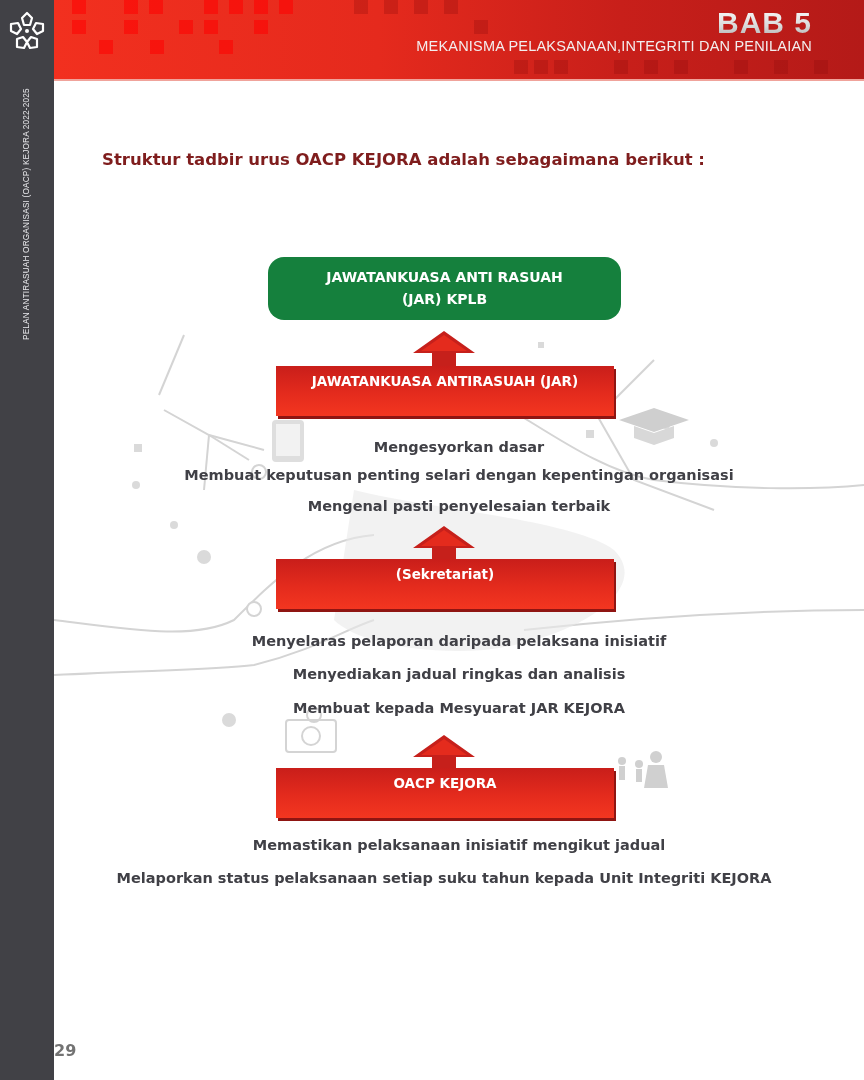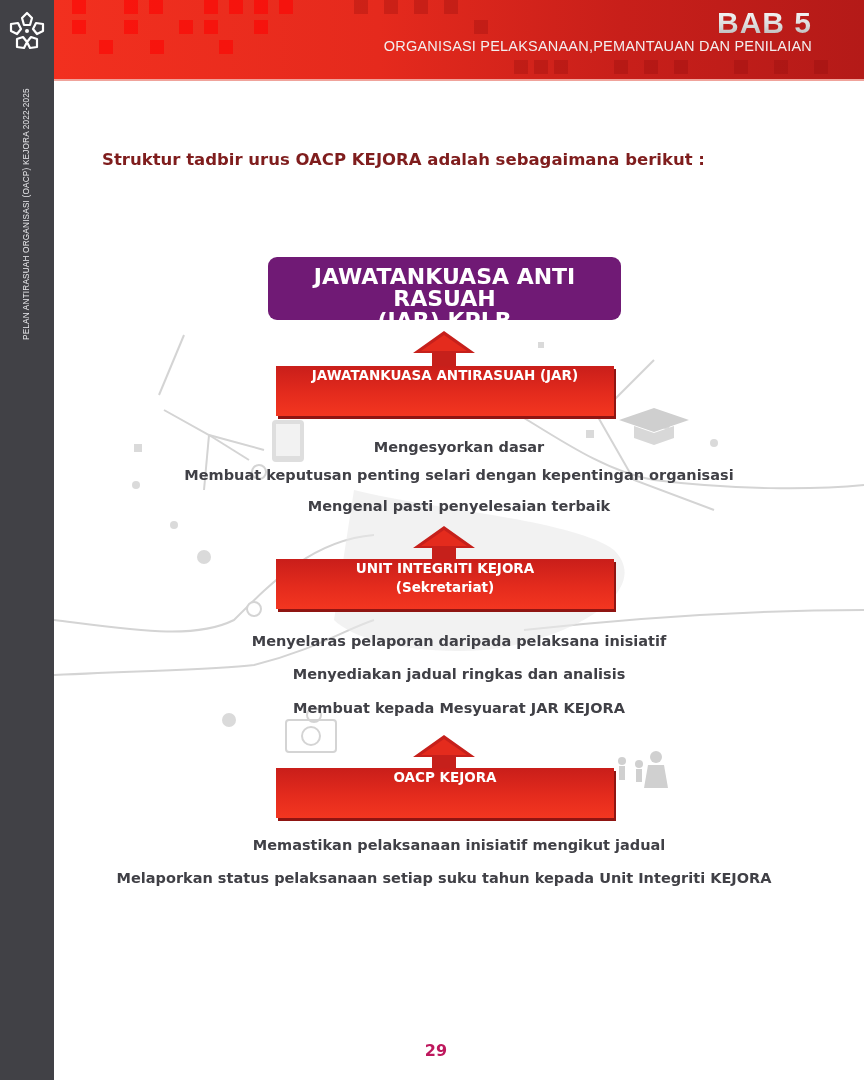--- a/index.html
+++ b/index.html
@@ -47,42 +47,43 @@
       position: absolute; left: 102px; top: 150px; font-size: 16.5px; font-weight: bold;
       color: #7f1d1d;
     }
 
     
     .bg-illu { position: absolute; left: 54px; top: 320px; width: 810px; height: 520px; }
 
     
     .top-box {
       position: absolute; left: 268px; top: 257px; width: 353px; height: 63px;
-      background: #701a75; border-radius: 9px; color: #ffffff;
-      text-align: center; font-weight: bold; font-size: 22px; line-height: 22px;
+      background: #15803d; border-radius: 16px; color: #ffffff;
+      text-align: center; font-weight: bold; font-size: 14px; line-height: 22px;
       padding-top: 9px;
     }
 
     
     .red-box {
       position: absolute; left: 276px; width: 338px; height: 50px;
       background: linear-gradient(180deg, #c91e1a 0%, #e42b1d 55%, #f33620 100%);
       box-shadow: 2px 3px 0 #8f1512;
       color: #ffffff; text-align: center; font-weight: bold; font-size: 13.5px; line-height: 19px;
+      padding-top: 6px;
     }
     .arrow { position: absolute; width: 62px; height: 36px; }
 
     .bullet {
       position: absolute; left: 54px; width: 810px; text-align: center;
       font-size: 14.5px; font-weight: bold; color: #404046;
     }
 
     .page-number {
-      position: absolute; left: 54px; width: 764px; top: 1041px; text-align: center;
-      font-size: 16px; font-weight: bold; color: #be185d;
+      position: absolute; left: 54px; width: 764px; top: 1041px; 
+      font-size: 16px; font-weight: bold; color: #737373;
     }
   </style>
 </head>
 <body>
 
 <div class="sidebar">
   <svg class="logo" viewBox="0 0 42 42">
     <g fill="none" stroke="#ffffff" stroke-width="2.2" stroke-linejoin="round">
       <path d="M21 3 L26 8 L24 15 L18 15 L16 8 Z"></path>
       <path d="M37 14 L37 21 L31 24 L27 19 L30 13 Z"></path>
@@ -119,21 +120,21 @@
   <div class="pix d" style="left:460px;top:60px"></div>
   <div class="pix d" style="left:480px;top:60px"></div>
   <div class="pix d" style="left:500px;top:60px"></div>
   <div class="pix d" style="left:560px;top:60px"></div>
   <div class="pix d" style="left:590px;top:60px"></div>
   <div class="pix d" style="left:620px;top:60px"></div>
   <div class="pix d" style="left:680px;top:60px"></div>
   <div class="pix d" style="left:720px;top:60px"></div>
   <div class="pix d" style="left:760px;top:60px"></div>
   <div class="bab">BAB 5</div>
-  <div class="subtitle">ORGANISASI PELAKSANAAN,PEMANTAUAN DAN PENILAIAN</div>
+  <div class="subtitle">MEKANISMA PELAKSANAAN,INTEGRITI DAN PENILAIAN</div>
 </div>
 <div class="header-bottom"></div>
 
 <div class="intro">Struktur tadbir urus OACP KEJORA adalah sebagaimana berikut :</div>
 
 <svg class="bg-illu" viewBox="0 0 810 520">
   <g stroke="#d4d4d4" stroke-width="2" fill="none">
     <path d="M0 300 C 80 310, 140 320, 180 300 C 220 260, 260 220, 320 215"></path>
     <path d="M0 355 C 100 350, 160 350, 200 345 C 260 330, 290 310, 320 300"></path>
     <path d="M430 75 C 480 100, 540 150, 600 160 C 680 170, 760 170, 810 165"></path>
@@ -199,21 +200,20 @@
 <div class="bullet" style="top:439px">Mengesyorkan dasar</div>
 <div class="bullet" style="top:467px">Membuat keputusan penting selari dengan kepentingan organisasi</div>
 <div class="bullet" style="top:498px">Mengenal pasti penyelesaian terbaik</div>
 
 <svg class="arrow" style="left:413px;top:526px" viewBox="0 0 62 36">
   <path d="M31 0 L 62 22 L 43 22 L 43 36 L 19 36 L 19 22 L 0 22 Z" fill="#c6201b"></path>
   <path d="M31 4 L 54 20 L 8 20 Z" fill="#e42b1d"></path>
 </svg>
 
 <div class="red-box" style="top:559px">
-  <div>UNIT INTEGRITI KEJORA</div>
   <div>(Sekretariat)</div>
 </div>
 <div class="bullet" style="top:633px">Menyelaras pelaporan daripada pelaksana inisiatif</div>
 <div class="bullet" style="top:666px">Menyediakan jadual ringkas dan analisis</div>
 <div class="bullet" style="top:700px">Membuat kepada Mesyuarat JAR KEJORA</div>
 
 <svg class="arrow" style="left:413px;top:735px" viewBox="0 0 62 36">
   <path d="M31 0 L 62 22 L 43 22 L 43 36 L 19 36 L 19 22 L 0 22 Z" fill="#c6201b"></path>
   <path d="M31 4 L 54 20 L 8 20 Z" fill="#e42b1d"></path>
 </svg>

